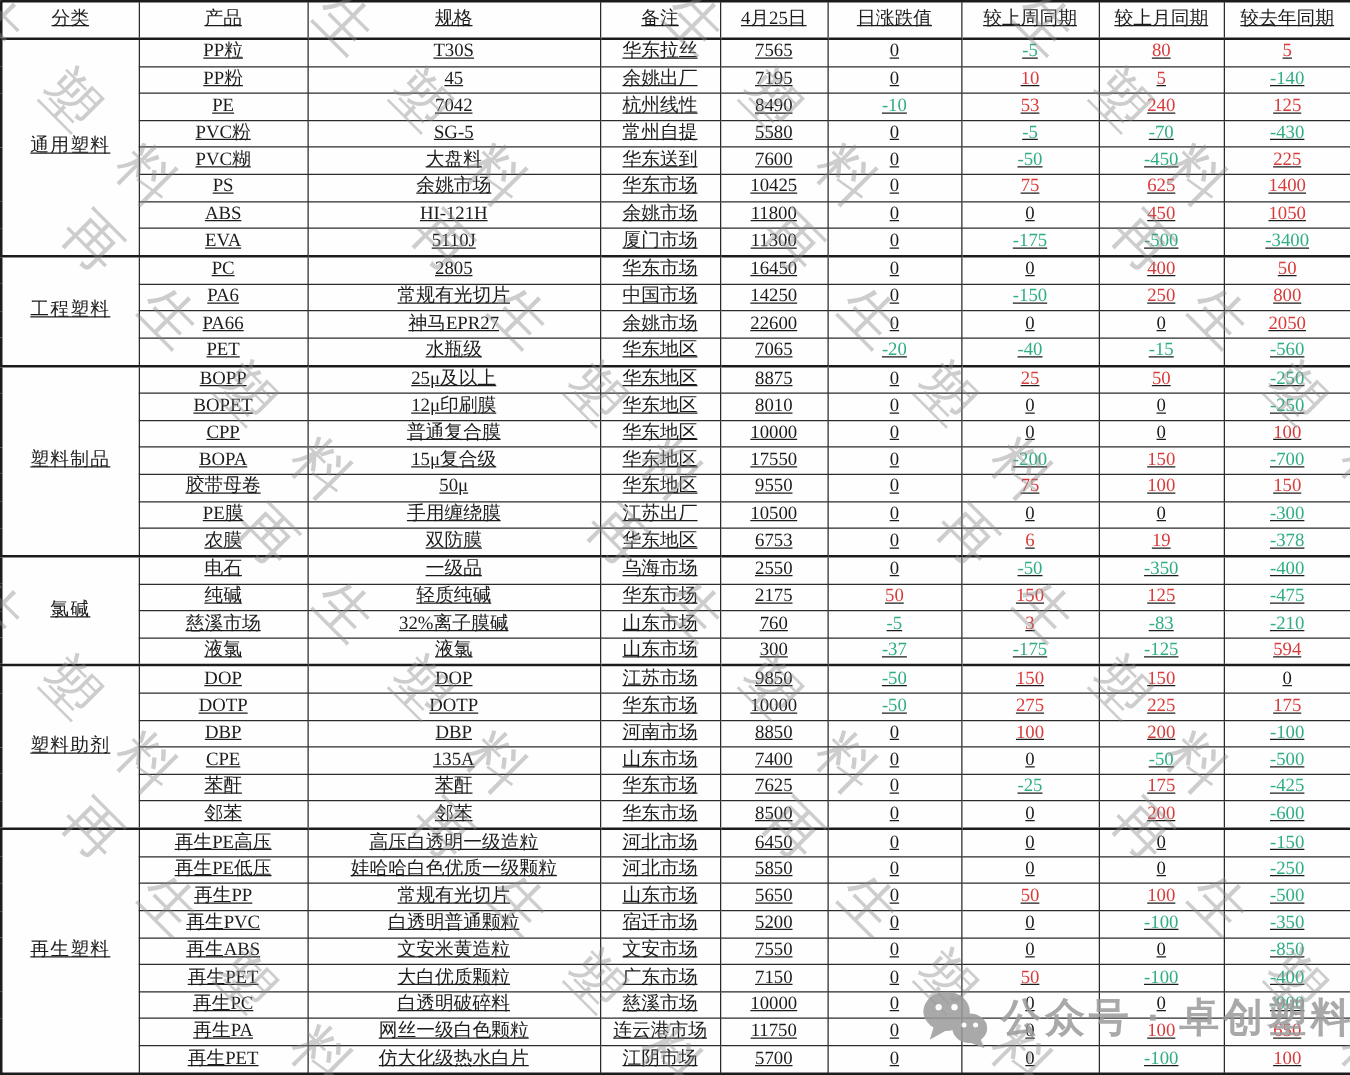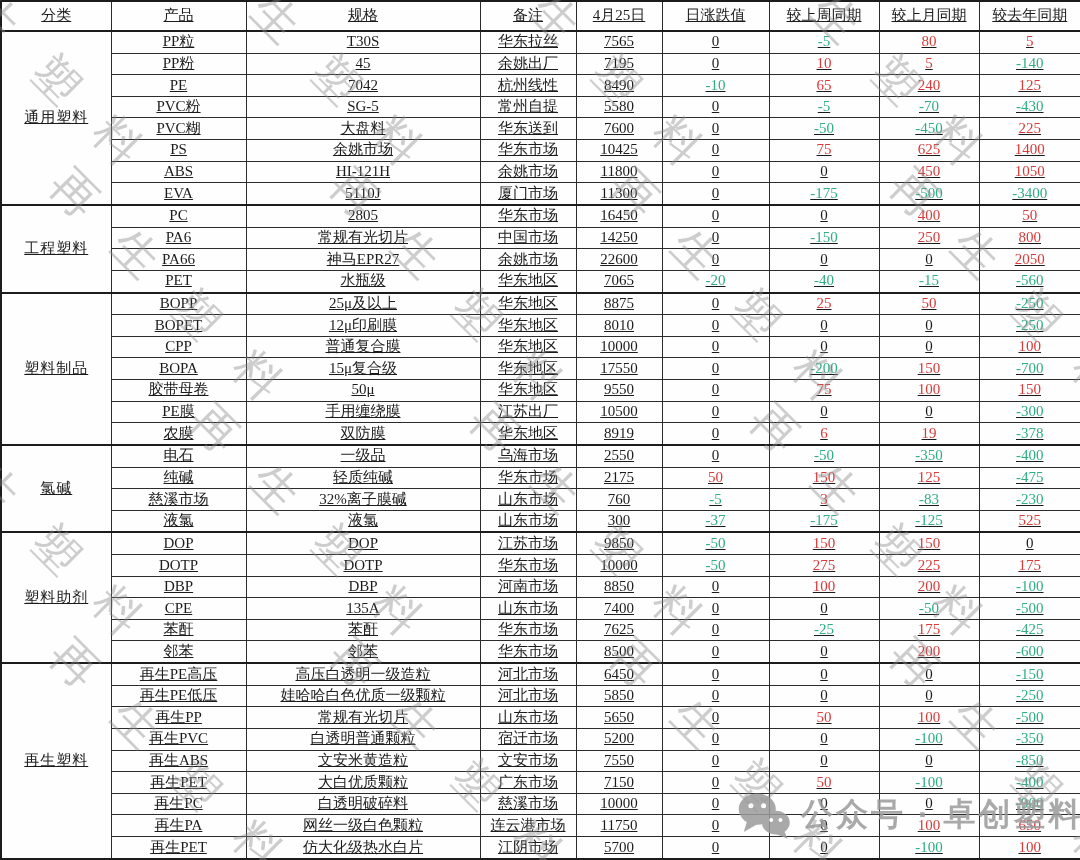--- a/index.html
+++ b/index.html
@@ -118,21 +118,21 @@
           <td class="num chg-up">10</td>
           <td class="num chg-up">5</td>
           <td class="num chg-down">-140</td>
         </tr>
         <tr>
           <td class="num">PE</td>
           <td class="num">7042</td>
           <td class="num">杭州线性</td>
           <td class="num">8490</td>
           <td class="num chg-down">-10</td>
-          <td class="num chg-up">65</td>
+          <td class="num chg-up">53</td>
           <td class="num chg-up">240</td>
           <td class="num chg-up">125</td>
         </tr>
         <tr>
           <td class="num">PVC粉</td>
           <td class="num">SG-5</td>
           <td class="num">常州自提</td>
           <td class="num">5580</td>
           <td class="num">0</td>
           <td class="num chg-down">-5</td>
@@ -278,21 +278,21 @@
           <td class="num">10500</td>
           <td class="num">0</td>
           <td class="num">0</td>
           <td class="num">0</td>
           <td class="num chg-down">-300</td>
         </tr>
         <tr>
           <td class="num">农膜</td>
           <td class="num">双防膜</td>
           <td class="num">华东地区</td>
-          <td class="num">8919</td>
+          <td class="num">6753</td>
           <td class="num">0</td>
           <td class="num chg-up">6</td>
           <td class="num chg-up">19</td>
           <td class="num chg-down">-378</td>
         </tr>
         <tr class="section-start">
           <td rowspan="4" class="cat">氯碱</td>
           <td class="num">电石</td>
           <td class="num">一级品</td>
           <td class="num">乌海市场</td>
@@ -313,31 +313,31 @@
           <td class="num chg-down">-475</td>
         </tr>
         <tr>
           <td class="num">慈溪市场</td>
           <td class="num">32%离子膜碱</td>
           <td class="num">山东市场</td>
           <td class="num">760</td>
           <td class="num chg-down">-5</td>
           <td class="num chg-up">3</td>
           <td class="num chg-down">-83</td>
-          <td class="num chg-down">-230</td>
+          <td class="num chg-down">-210</td>
         </tr>
         <tr>
           <td class="num">液氯</td>
           <td class="num">液氯</td>
           <td class="num">山东市场</td>
           <td class="num">300</td>
           <td class="num chg-down">-37</td>
           <td class="num chg-down">-175</td>
           <td class="num chg-down">-125</td>
-          <td class="num chg-up">525</td>
+          <td class="num chg-up">594</td>
         </tr>
         <tr class="section-start">
           <td rowspan="6" class="cat">塑料助剂</td>
           <td class="num">DOP</td>
           <td class="num">DOP</td>
           <td class="num">江苏市场</td>
           <td class="num">9850</td>
           <td class="num chg-down">-50</td>
           <td class="num chg-up">150</td>
           <td class="num chg-up">150</td>

